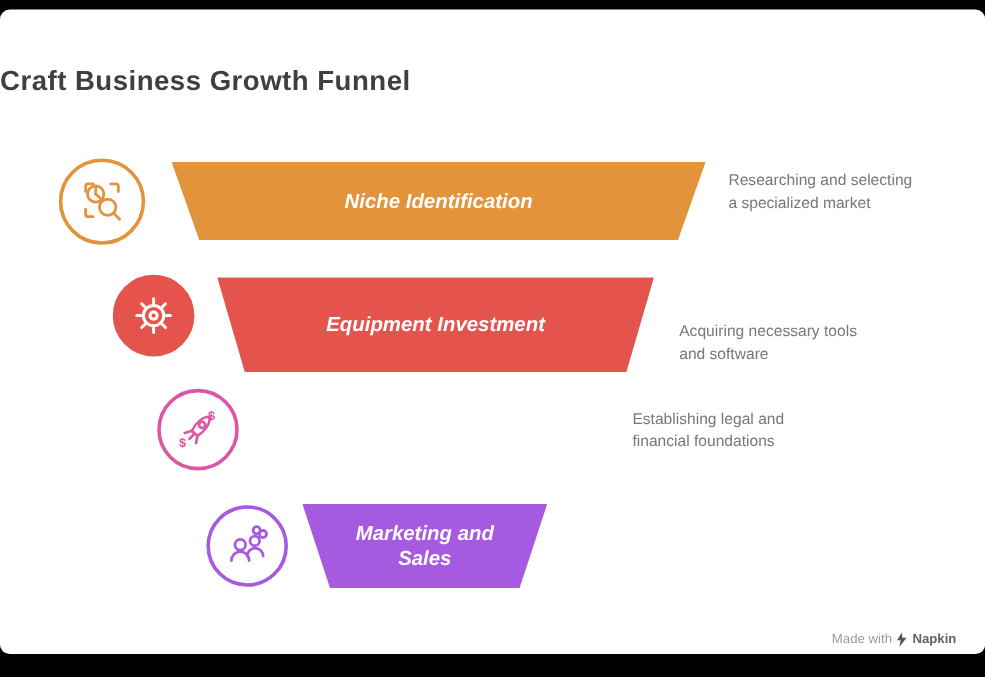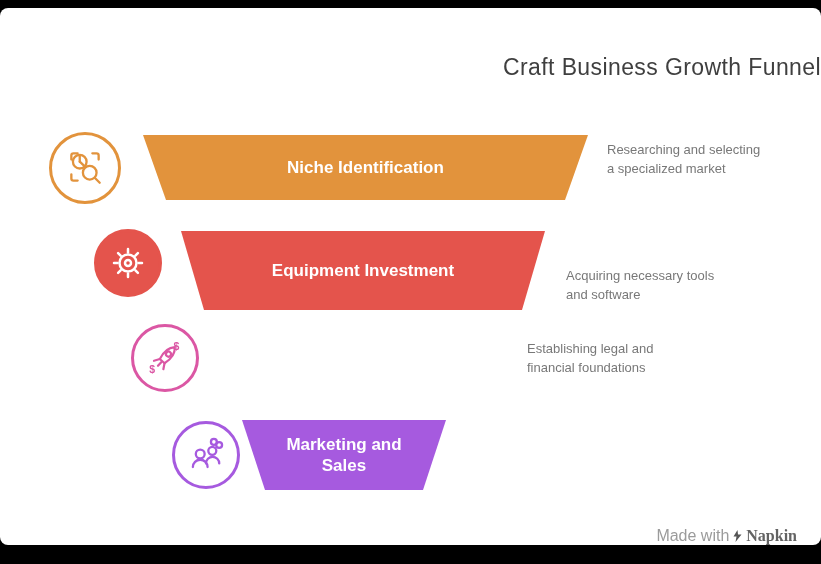--- a/index.html
+++ b/index.html
@@ -14,47 +14,47 @@
   .sheet {
     position: absolute;
     left: 0; right: 0;
     top: 8px; bottom: 19px;
     background: #ffffff;
     border-radius: 8px;
   }
   .title {
     position: absolute;
     top: 54px; left: 0; width: 100%;
-    text-align: right;
+    text-align: left;
     font-size: 23px;
-    font-weight: 400;
+    font-weight: 700;
     color: #3f3f3f;
     letter-spacing: 0.4px;
   }
   .stage { position: absolute; inset: 0; }
   .trap {
     position: absolute;
     background: var(--c);
     display: flex;
     align-items: center;
     justify-content: center;
     color: #fff;
     font-weight: 700;
     font-size: 17px;
     text-align: center;
     line-height: 1.25;
   }
-  .trap .label { padding: 0 30px; }
+  .trap .label { padding: 0 30px; font-style: italic; }
   .s0 .trap { left: 143px; top: 135px; width: 445px; height: 65px;
               clip-path: polygon(0 0, 100% 0, calc(100% - 23px) 100%, 23px 100%); }
   .s1 .trap { left: 181px; top: 231px; width: 364px; height: 79px;
               clip-path: polygon(0 0, 100% 0, calc(100% - 23px) 100%, 23px 100%); }
   .s2 .trap { left: 218px; top: 326px; width: 285px; height: 65px;
               clip-path: polygon(0 0, 100% 0, calc(100% - 23px) 100%, 23px 100%); }
-  .s3 .trap { left: 242px; top: 420px; width: 204px; height: 70px;
+  .s3 .trap { left: 252px; top: 420px; width: 204px; height: 70px;
               clip-path: polygon(0 0, 100% 0, calc(100% - 23px) 100%, 23px 100%); }
   .circle {
     position: absolute;
     border-radius: 50%;
     background: #fff;
     border: 3px solid var(--c);
     color: var(--c);
     display: flex;
     align-items: center;
     justify-content: center;
@@ -76,24 +76,24 @@
   .s1 .desc { left: 566px; top: 235px; width: 152px; margin-top: 32px; }
   .s2 .desc { left: 527px; top: 340px; width: 160px; }
   .s3 .desc { left: 486px; top: 427px; width: 170px; }
   .watermark {
     position: absolute;
     right: 24px;
     top: 527px;
     display: flex;
     align-items: center;
     gap: 4px;
-    font-size: 16px;
+    font-size: 11px;
     color: #9b9b9b;
   }
-  .watermark .brand { color: #636363; font-weight: 600; font-family: Liberation Serif, serif; }
+  .watermark .brand { color: #636363; font-weight: 600; }
   .watermark svg { display: block; }
 </style>
 </head>
 <body>
 
 <div class="canvas">
   <div class="sheet"></div>
 
   <div class="title">Craft Business Growth Funnel</div>
 

